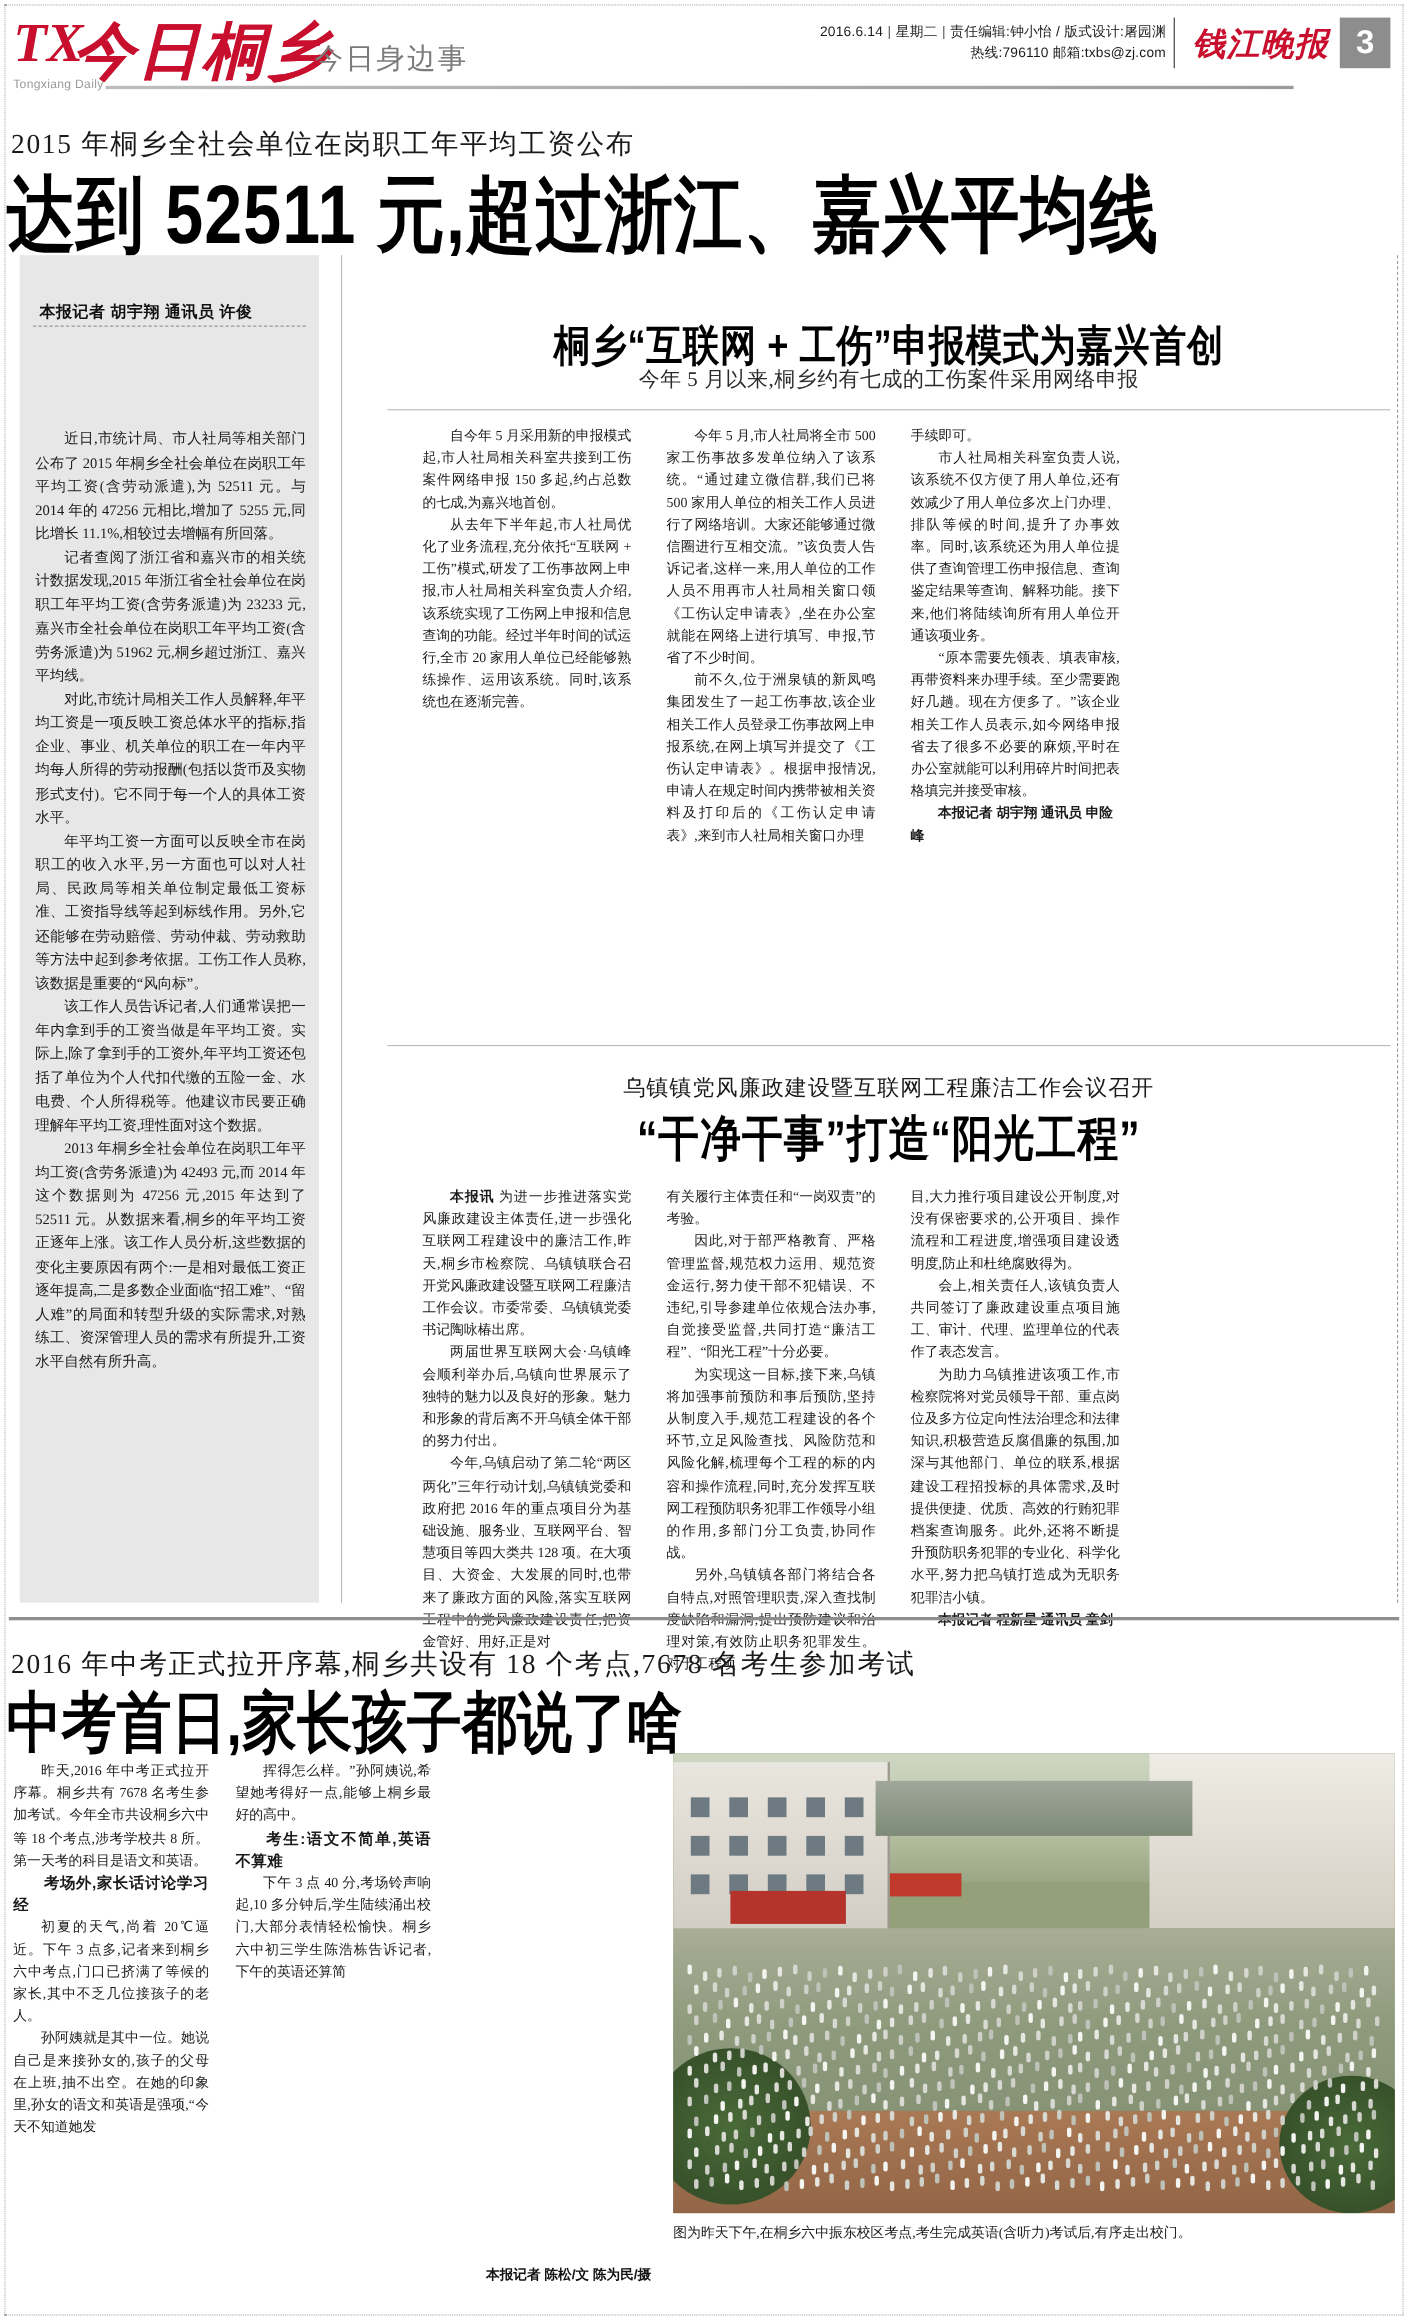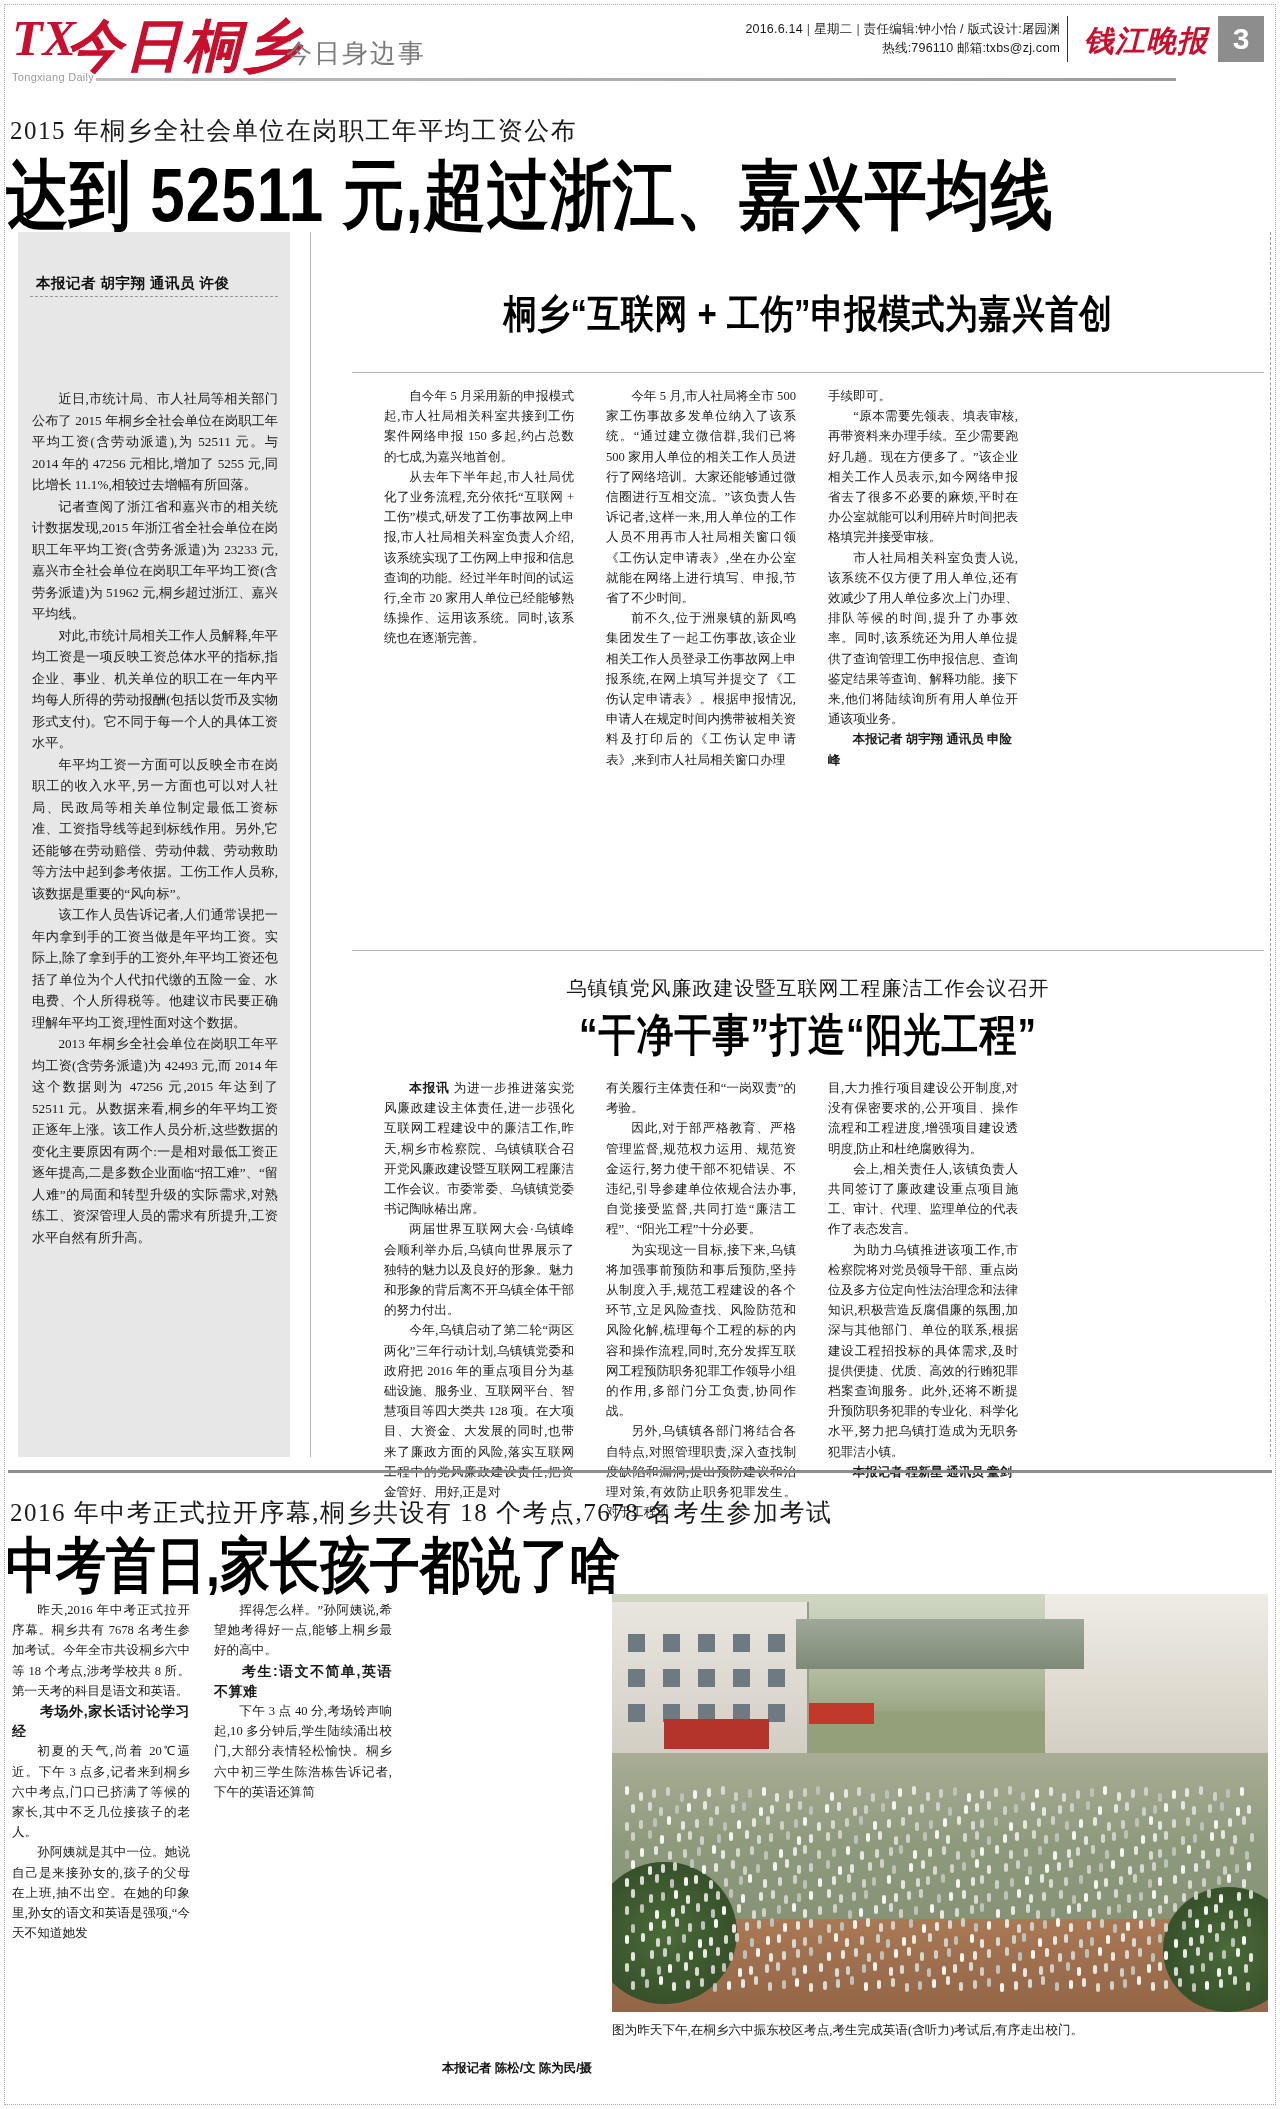--- a/index.html
+++ b/index.html
@@ -478,35 +478,36 @@
     <p>对此,市统计局相关工作人员解释,年平均工资是一项反映工资总体水平的指标,指企业、事业、机关单位的职工在一年内平均每人所得的劳动报酬(包括以货币及实物形式支付)。它不同于每一个人的具体工资水平。</p>
     <p>年平均工资一方面可以反映全市在岗职工的收入水平,另一方面也可以对人社局、民政局等相关单位制定最低工资标准、工资指导线等起到标线作用。另外,它还能够在劳动赔偿、劳动仲裁、劳动救助等方法中起到参考依据。工伤工作人员称,该数据是重要的“风向标”。</p>
     <p>该工作人员告诉记者,人们通常误把一年内拿到手的工资当做是年平均工资。实际上,除了拿到手的工资外,年平均工资还包括了单位为个人代扣代缴的五险一金、水电费、个人所得税等。他建议市民要正确理解年平均工资,理性面对这个数据。</p>
     <p>2013 年桐乡全社会单位在岗职工年平均工资(含劳务派遣)为 42493 元,而 2014 年这个数据则为 47256 元,2015 年达到了 52511 元。从数据来看,桐乡的年平均工资正逐年上涨。该工作人员分析,这些数据的变化主要原因有两个:一是相对最低工资正逐年提高,二是多数企业面临“招工难”、“留人难”的局面和转型升级的实际需求,对熟练工、资深管理人员的需求有所提升,工资水平自然有所升高。</p>
   </div>
 
   <div class="vr" style="left:310px; top:232px; height:1225px;"></div>
   <div class="dotted-v" style="left:1270px; top:232px; height:1225px;"></div>
 
   <div class="a2-head">桐乡“互联网 + 工伤”申报模式为嘉兴首创</div>
+  <div class="a2-sub">今年 5 月以来,桐乡约有七成的工伤案件采用网络申报</div>
   <div class="hr-line" style="left:352px; top:372px; width:912px;"></div>
 
   <div class="a2-cols">
     <div class="col" style="left:0px; top:0px; width:190px;">
       <p>自今年 5 月采用新的申报模式起,市人社局相关科室共接到工伤案件网络申报 150 多起,约占总数的七成,为嘉兴地首创。</p>
       <p>从去年下半年起,市人社局优化了业务流程,充分依托“互联网 + 工伤”模式,研发了工伤事故网上申报,市人社局相关科室负责人介绍,该系统实现了工伤网上申报和信息查询的功能。经过半年时间的试运行,全市 20 家用人单位已经能够熟练操作、运用该系统。同时,该系统也在逐渐完善。</p>
     </div>
     <div class="col" style="left:222px; top:0px; width:190px;">
       <p>今年 5 月,市人社局将全市 500 家工伤事故多发单位纳入了该系统。“通过建立微信群,我们已将 500 家用人单位的相关工作人员进行了网络培训。大家还能够通过微信圈进行互相交流。”该负责人告诉记者,这样一来,用人单位的工作人员不用再市人社局相关窗口领《工伤认定申请表》,坐在办公室就能在网络上进行填写、申报,节省了不少时间。</p>
       <p>前不久,位于洲泉镇的新凤鸣集团发生了一起工伤事故,该企业相关工作人员登录工伤事故网上申报系统,在网上填写并提交了《工伤认定申请表》。根据申报情况,申请人在规定时间内携带被相关资料及打印后的《工伤认定申请表》,来到市人社局相关窗口办理</p>
     </div>
     <div class="col" style="left:444px; top:0px; width:190px;">
       <p class="noind">手续即可。</p>
+      <p>市人社局相关科室负责人说,该系统不仅方便了用人单位,还有效减少了用人单位多次上门办理、排队等候的时间,提升了办事效率。同时,该系统还为用人单位提供了查询管理工伤申报信息、查询鉴定结果等查询、解释功能。接下来,他们将陆续询所有用人单位开通该项业务。</p>
       <p>“原本需要先领表、填表审核,再带资料来办理手续。至少需要跑好几趟。现在方便多了。”该企业相关工作人员表示,如今网络申报省去了很多不必要的麻烦,平时在办公室就能可以利用碎片时间把表格填完并接受审核。</p>
-      <p>市人社局相关科室负责人说,该系统不仅方便了用人单位,还有效减少了用人单位多次上门办理、排队等候的时间,提升了办事效率。同时,该系统还为用人单位提供了查询管理工伤申报信息、查询鉴定结果等查询、解释功能。接下来,他们将陆续询所有用人单位开通该项业务。</p>
       <p class="sig">本报记者 胡宇翔 通讯员 申险峰</p>
     </div>
   </div>
 
   <div class="hr-line" style="left:352px; top:950px; width:912px;"></div>
 
   <div class="a3-kicker">乌镇镇党风廉政建设暨互联网工程廉洁工作会议召开</div>
   <div class="a3-head">“干净干事”打造“阳光工程”</div>
 
   <div class="a3-cols">

